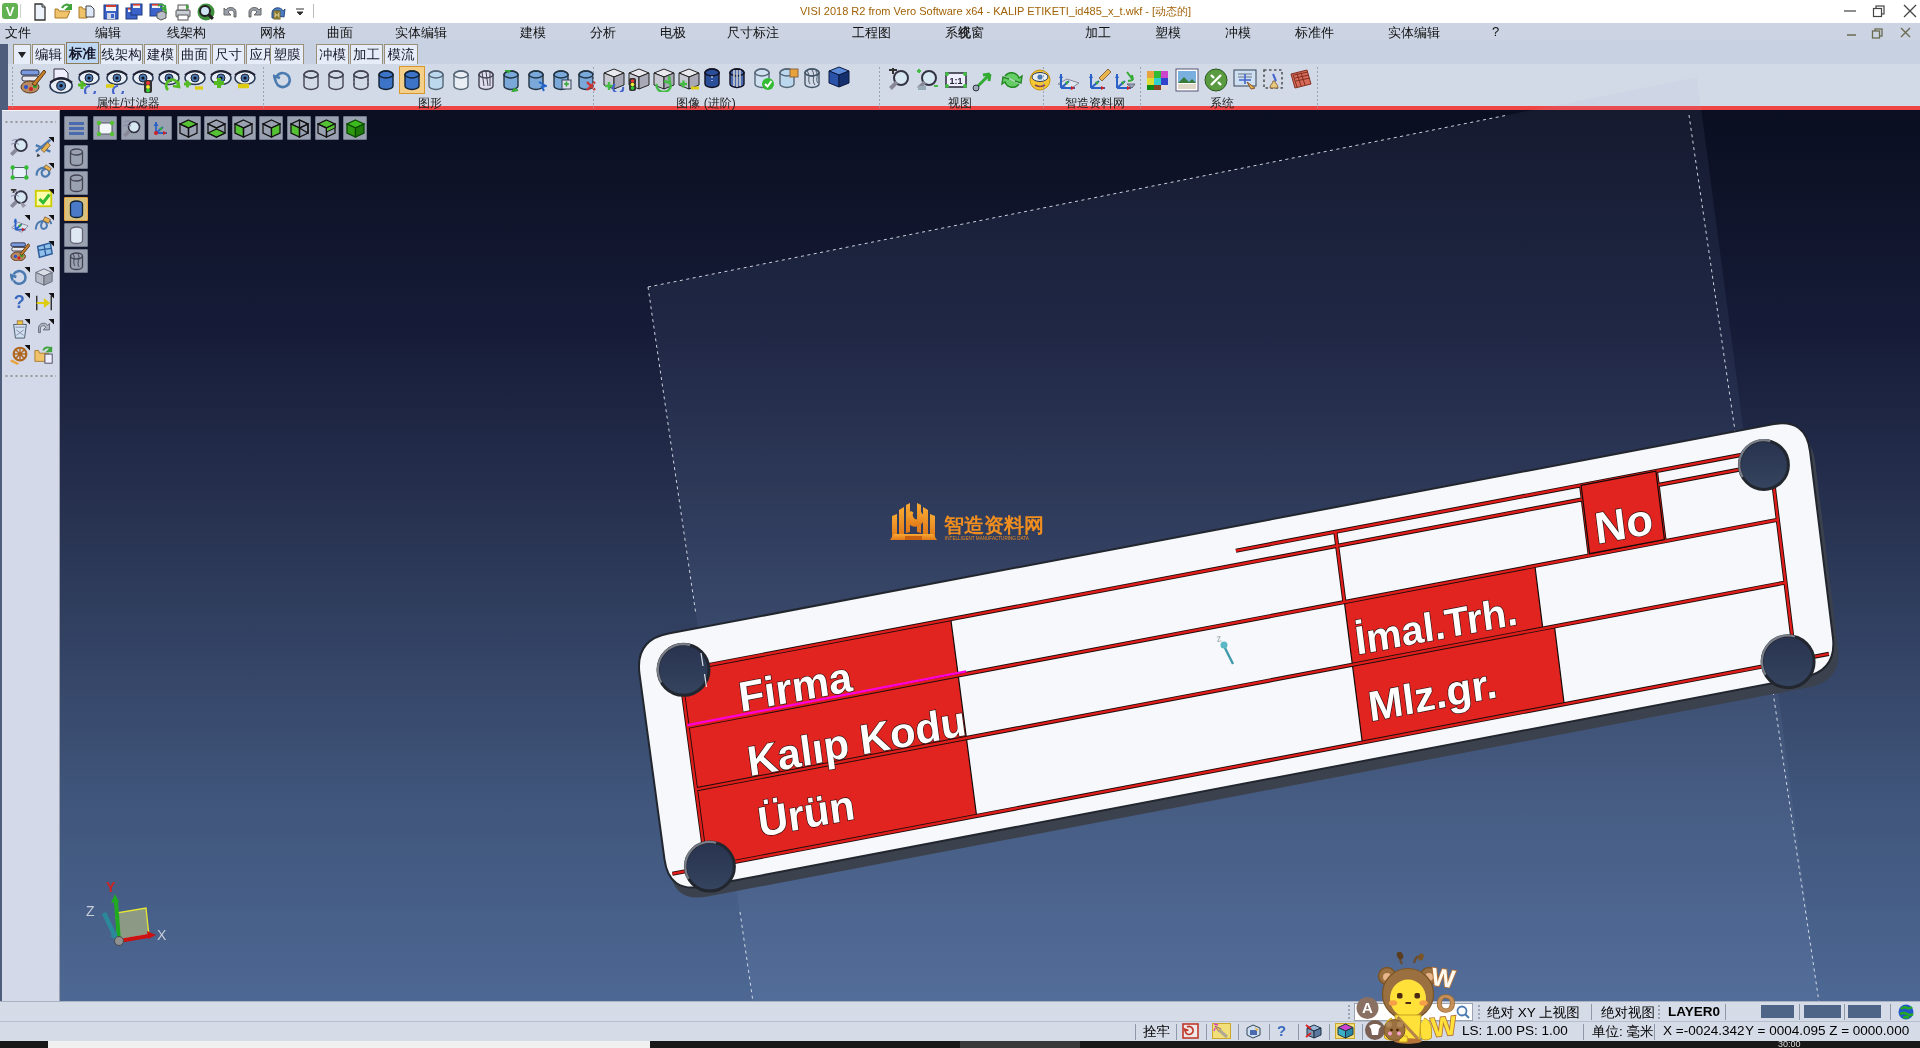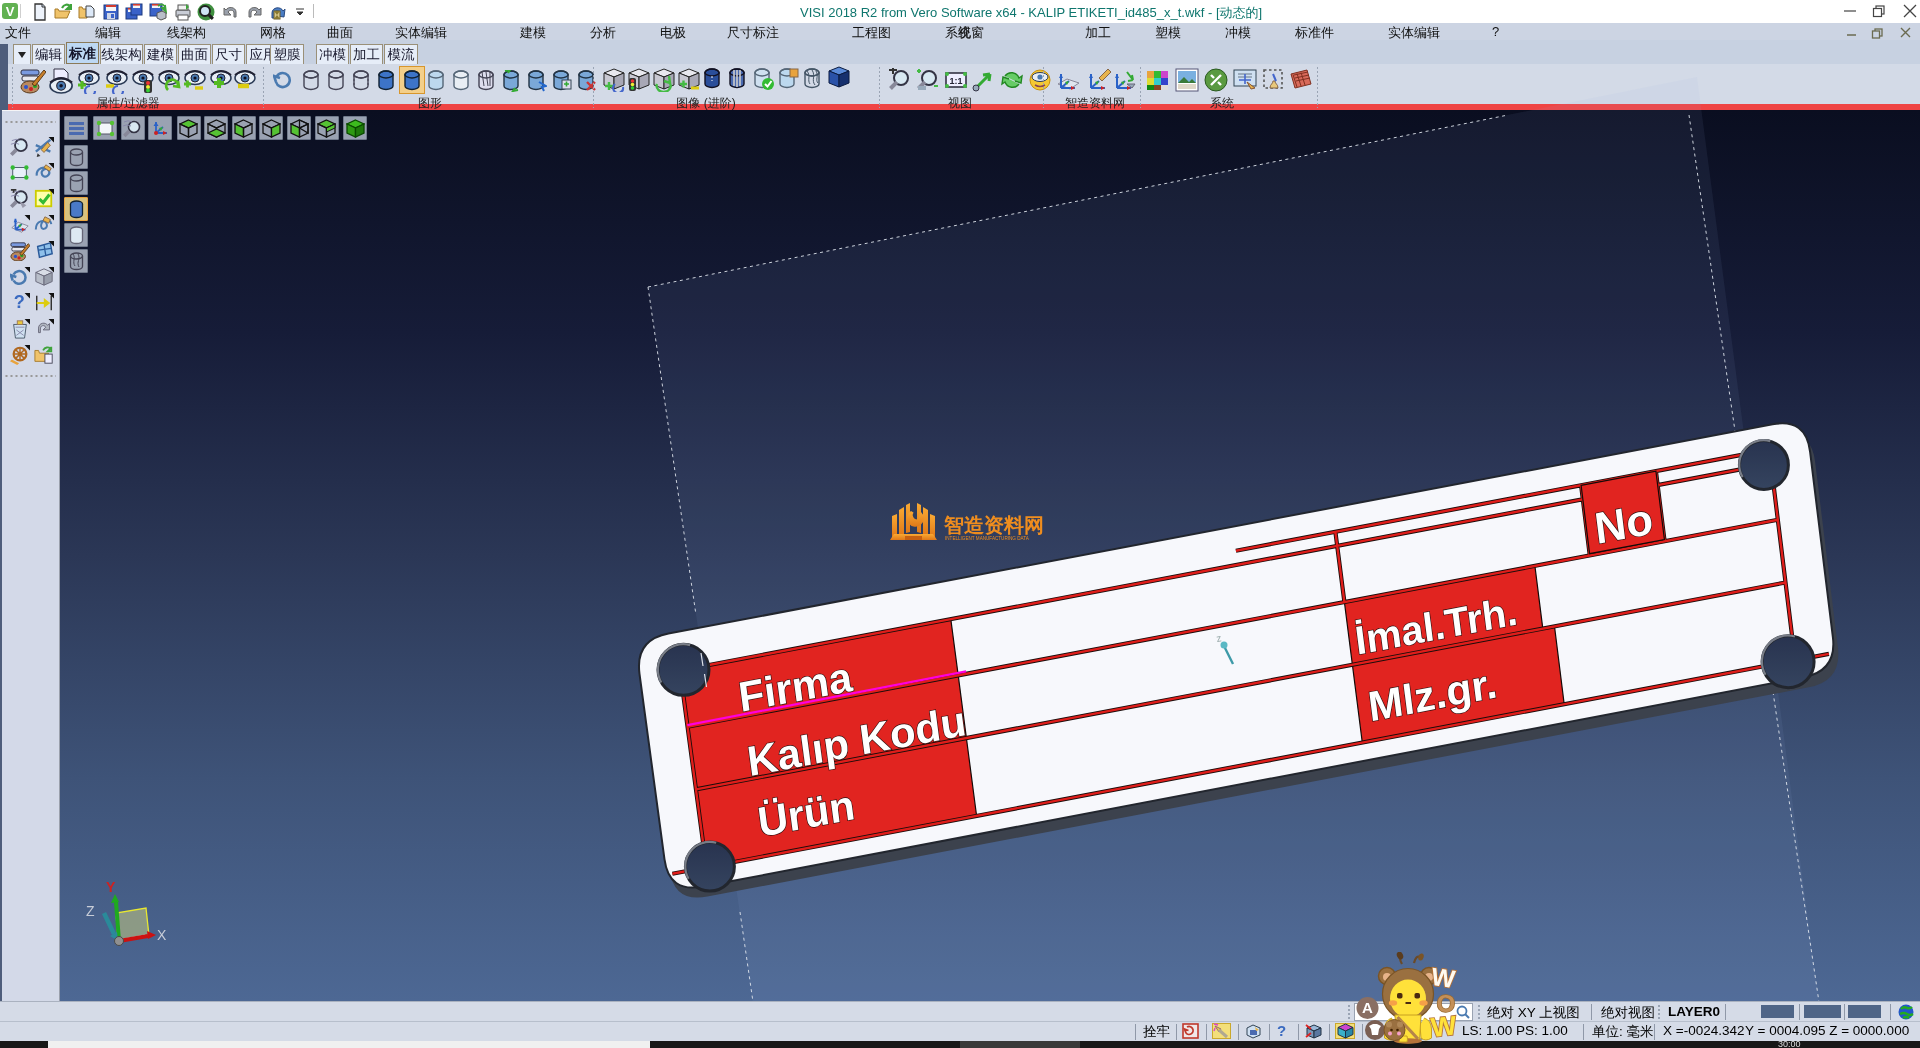--- a/index.html
+++ b/index.html
@@ -1,25 +1,25 @@
 <!DOCTYPE html>
 <html><head><meta charset="utf-8">
 <style>
 *{margin:0;padding:0;box-sizing:border-box}
 html,body{width:1920px;height:1048px;overflow:hidden;font-family:"Liberation Sans",sans-serif}
 .abs{position:absolute}
 #stage{position:relative;width:1920px;height:1048px;background:#d3dae7}
 #titlebar{left:0;top:0;width:1920px;height:23px;background:#fff;color:#000}
-#title-text{left:800px;top:4px;font-size:13px;color:#0f766e}
+#title-text{left:800px;top:4px;font-size:11px;color:#a16207}
 #menubar{left:0;top:23px;width:1920px;height:17px;background:#ccd4e3}
 #menubar span{position:absolute;top:1px;font-size:13px;color:#111;white-space:nowrap}
 #tabbar{left:0;top:40px;width:1920px;height:24px;background:#c7d1e1}
 .tab{position:absolute;top:4px;height:20px;background:#e6edf8;border:1px solid #9a9078;border-bottom:none;font-size:13.5px;color:#15152a;text-align:center;line-height:19px;white-space:nowrap}
 .tab.sel{top:2px;height:22px;background:#bdd8f3;border:1px solid #8a7a58;font-weight:bold;line-height:22px}
-#ribbon{left:0;top:64px;width:1920px;height:46px;background:#d3dae7;border-bottom:6px solid #ef4444}
+#ribbon{left:0;top:64px;width:1920px;height:46px;background:#d3dae7;border-bottom:4px solid #ef4444}
 .glabel{position:absolute;top:31px;font-size:12px;color:#222;text-align:center}
 .gsep{position:absolute;top:2px;height:42px;width:3px;
  background-image:radial-gradient(circle,#9aa4b4 35%,transparent 40%);background-size:3px 4px}
 #leftdark{left:0;top:44px;width:8px;height:959px;background:#4e5d7b}
 #leftpanel{left:2px;top:110px;width:58px;height:891px;background:#d3d9e8;border-top:1px solid #f5f5f7;border-right:1px solid #9aa0ac}
 #viewport{left:60px;top:110px;width:1860px;height:891px;background:linear-gradient(#0a0e20 0%,#161c38 25%,#2b3756 50%,#3e5378 75%,#4d6894 100%)}
 .vbtn{position:absolute;width:23px;height:23px;background:#9aa2b2;border:1px solid #717a8c;border-radius:1px}
 .vbtn.sel{background:#d9c27e;border:1.5px solid #e8a33d}
 #row1{left:0;top:1001px;width:1920px;height:20px;background:#d5dbe7;border-top:1px solid #aab2c0;font-size:13.5px;color:#000}
 #row2{left:0;top:1021px;width:1920px;height:20px;background:#d5dbe7;border-top:1px solid #b7bfcc;font-size:13.5px;color:#000}

